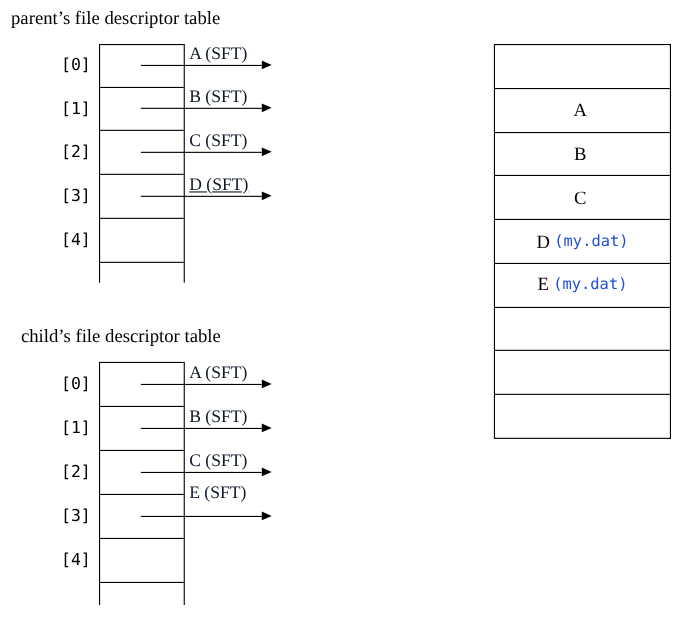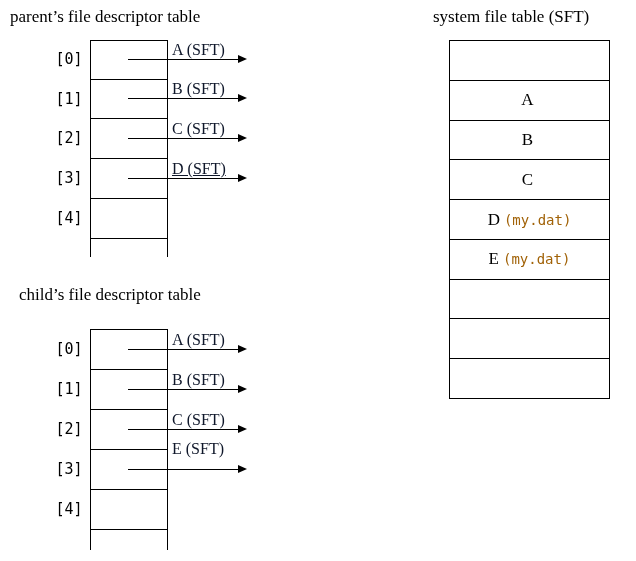--- a/index.html
+++ b/index.html
@@ -83,32 +83,31 @@
     align-items: center;
     justify-content: center;
   }
   .sft-cell + .sft-cell { border-top: 1px solid #000; }
   .sft-label {
     font: 17px "Liberation Serif", serif;
     color: #000;
   }
   .sft-file {
     font: 14px "DejaVu Sans Mono", monospace;
-    color: #a16207;
+    color: #1d4ed8;
     margin-left: 4px;
   }
 </style>
 </head>
 <body>
 
 <div class="canvas">
 
   <div class="title" style="left:10px; top:7px;">parent’s file descriptor table</div>
-  <div class="title" style="left:433px; top:7px;">system file table (SFT)</div>
-  <div class="title" style="left:19px; top:285px;">child’s file descriptor table</div>
+  <div class="title" style="left:19px; top:296px;">child’s file descriptor table</div>
 
   <div class="fdtable" style="top:40px; height:217px;">
     <div class="hline" style="top:0;"></div>
     <div class="hline" style="top:39px;"></div>
     <div class="hline" style="top:78px;"></div>
     <div class="hline" style="top:118px;"></div>
     <div class="hline" style="top:158px;"></div>
     <div class="hline" style="top:198px;"></div>
   </div>
 

